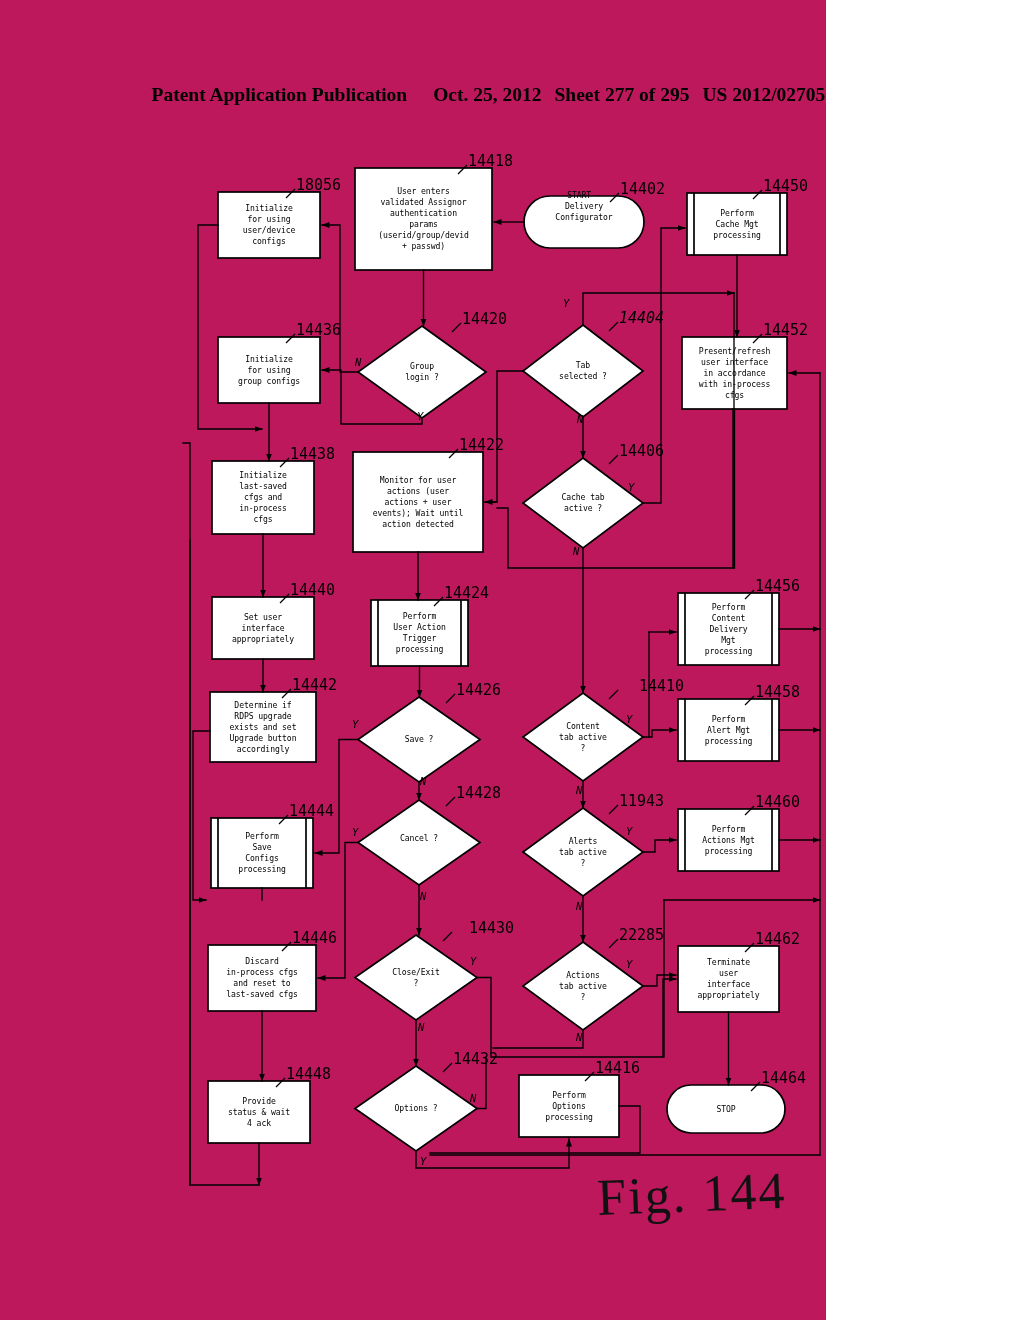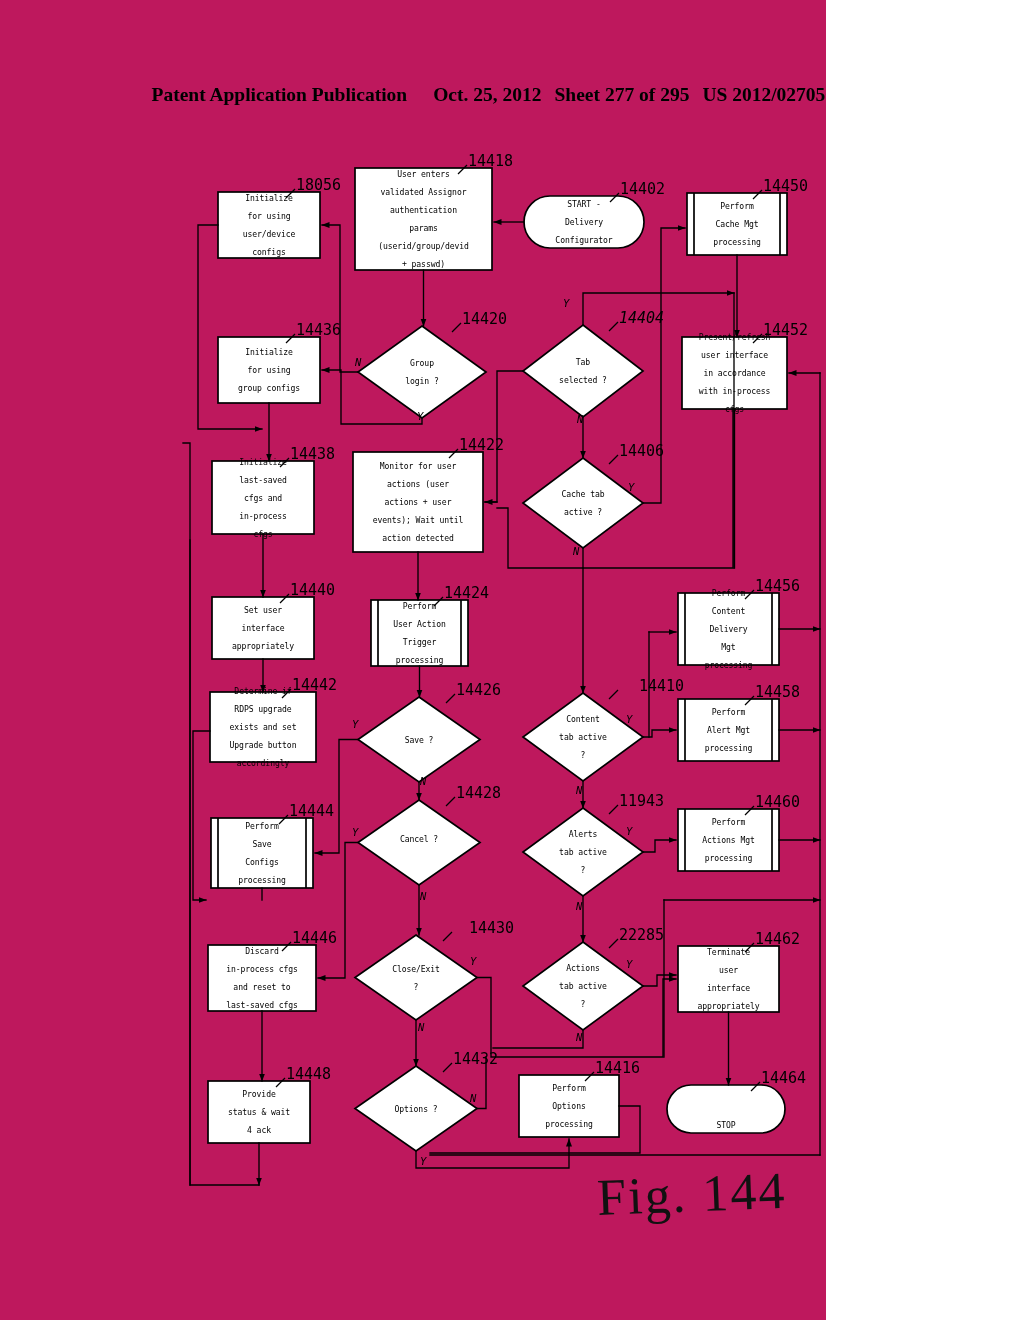--- a/index.html
+++ b/index.html
@@ -49,21 +49,21 @@
     height: 1320px;
   }
   .nodetext {
     position: absolute;
     display: flex;
     align-items: center;
     justify-content: center;
     text-align: center;
     font-family: "DejaVu Sans Mono", monospace;
     font-size: 8.1px;
-    line-height: 18px;
+    line-height: 11px;
     color: #000;
     pointer-events: none;
     letter-spacing: -0.1px;
   }
   .nodetext span { display: block; width: 100%; }
   .reftag {
     position: absolute;
     font-family: "DejaVu Sans Mono", monospace;
     font-size: 15px;
     color: #000;
@@ -219,21 +219,21 @@
         <path d="M762,334 L753,343"></path>
         <path d="M754,590 L745,599"></path>
         <path d="M754,696 L745,705"></path>
         <path d="M754,806 L745,815"></path>
         <path d="M754,943 L745,952"></path>
         <path d="M760,1082 L751,1091"></path>
       </g>
   </svg>
 
   <div id="labels">
-      <div class="nodetext" style="left: 527px; top: 196px; width: 114px; height: 52px;">
+      <div class="nodetext" style="left: 527px; top: 180px; width: 114px; height: 52px;">
         <span>START -<br>Delivery<br>Configurator</span>
       </div>
       <div class="reftag" style="left: 620px; top: 180px;">14402</div>
       <div class="nodetext" style="left: 358px; top: 168px; width: 131px; height: 102px;">
         <span>User enters<br>validated Assignor<br>authentication<br>params<br>(userid/group/devid<br>+ passwd)</span>
       </div>
       <div class="reftag" style="left: 468px; top: 152px;">14418</div>
       <div class="nodetext" style="left: 379.76px; top: 326px; width: 84.48px; height: 92px;">
         <span>Group<br>login ?</span>
       </div>
@@ -335,21 +335,21 @@
       </div>
       <div class="reftag" style="left: 755px; top: 683px;">14458</div>
       <div class="nodetext" style="left: 681px; top: 809px; width: 95px; height: 62px;">
         <span>Perform<br>Actions Mgt<br>processing</span>
       </div>
       <div class="reftag" style="left: 755px; top: 793px;">14460</div>
       <div class="nodetext" style="left: 681px; top: 946px; width: 95px; height: 66px;">
         <span>Terminate<br>user<br>interface<br>appropriately</span>
       </div>
       <div class="reftag" style="left: 755px; top: 930px;">14462</div>
-      <div class="nodetext" style="left: 670px; top: 1085px; width: 112px; height: 48px; margin-top: 16px;">
+      <div class="nodetext" style="left: 670px; top: 1085px; width: 112px; height: 48px;">
         <span>STOP</span>
       </div>
       <div class="reftag" style="left: 761px; top: 1069px;">14464</div>
       <div class="branchlbl" style="left: 355px; top: 356px;">N</div>
       <div class="branchlbl" style="left: 417px; top: 410px;">Y</div>
       <div class="branchlbl" style="left: 563px; top: 297px;">Y</div>
       <div class="branchlbl" style="left: 577px; top: 413px;">N</div>
       <div class="branchlbl" style="left: 628px; top: 481px;">Y</div>
       <div class="branchlbl" style="left: 573px; top: 545px;">N</div>
       <div class="branchlbl" style="left: 352px; top: 718px;">Y</div>

